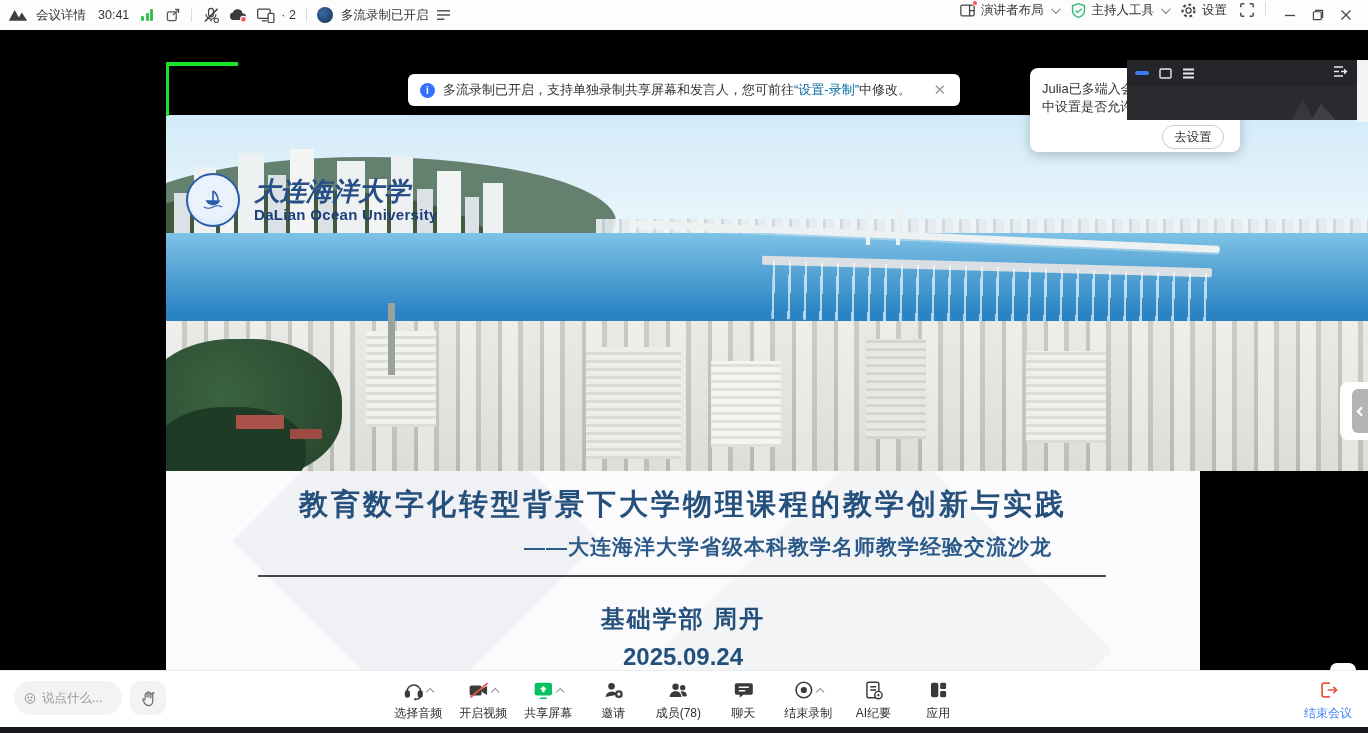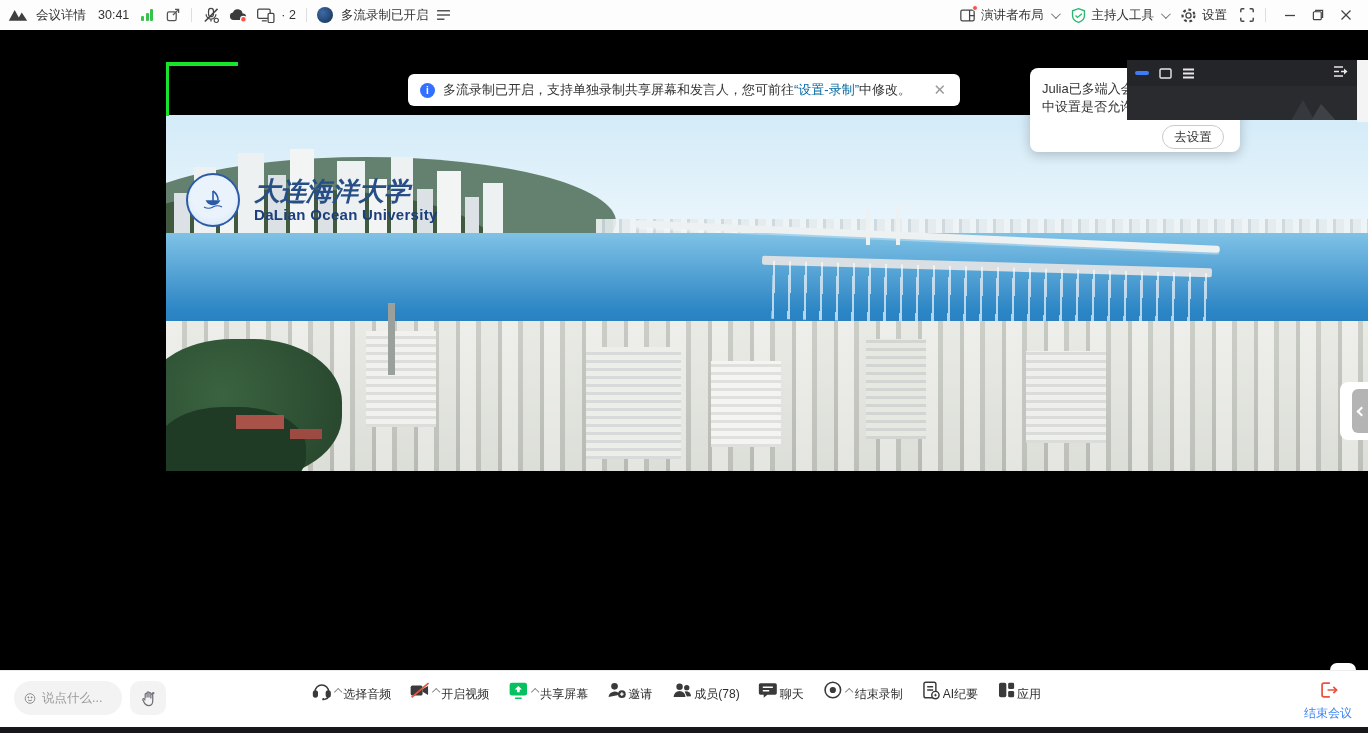--- a/index.html
+++ b/index.html
@@ -14,21 +14,21 @@
   .tb-gap { width:12px; flex:none; }
   .tb-gap-s { width:8px; flex:none; }
   .tb-divider { width:1px; height:14px; background:#ddd; margin:0 10px; flex:none; }
   .tb-item { display:flex; align-items:center; gap:5px; flex:none; cursor:default; }
   .tb-icon { display:inline-flex; align-items:center; justify-content:center; }
   .signal { display:flex; align-items:flex-end; gap:1.5px; height:12px; }
   .signal i { display:block; width:3px; background:#35c24d; border-radius:1px; }
   .signal i:nth-child(1){height:5px;} .signal i:nth-child(2){height:8px;} .signal i:nth-child(3){height:12px;}
   .avatar { width:16px; height:16px; border-radius:50%; background:#1d3f6f;
             background:radial-gradient(circle at 35% 35%, #3c6aa8, #14304f); }
-  .tb-right { margin-left:auto; display:flex; align-items:center; }
+  .tb-right { margin-left:auto; display:flex; align-items:flex-start; }
   .badge-dot { position:absolute; right:-2px; top:-3px; width:6px; height:6px;
                border-radius:50%; background:#fa5151; border:1px solid #fff; }
   .rel { position:relative; }
   .caret-down { width:7px; height:7px; border-right:1.4px solid #777; border-bottom:1.4px solid #777;
                 transform:rotate(45deg) translateY(-2px); display:inline-block; margin-left:2px; }
   .winbtn { width:28px; height:26px; display:flex; align-items:center; justify-content:center; }
 
   
   .stage { position:absolute; left:0; top:30px; width:1368px; height:640px; background:#000; }
   .slide { position:absolute; left:166px; top:32px; width:1034px; height:636px; background:#000; }
@@ -135,21 +135,21 @@
              border-top:1px solid #ececec; z-index:90; }
   .chat-pill { position:absolute; left:14px; top:10px; width:108px; height:34px; background:#f3f3f3;
                border-radius:17px; display:flex; align-items:center; padding:0 10px; gap:6px; }
   .chat-pill input { border:none; outline:none; background:transparent; width:70px; font-size:12.5px;
                      color:#555; font-family:"Liberation Sans",sans-serif; }
   .chat-pill input::placeholder { color:#9a9a9a; }
   .hand-btn { position:absolute; left:130px; top:10px; width:36px; height:34px; background:#f3f3f3;
               border-radius:10px; display:flex; align-items:center; justify-content:center; cursor:pointer; }
   .center-items { position:absolute; left:50%; top:6px; transform:translateX(-51%);
                   display:flex; align-items:flex-start; gap:17px; }
-  .titem { display:flex; flex-direction:row; align-items:flex-end; width:auto; min-width:48px; cursor:pointer; }
+  .titem { display:flex; flex-direction:column; align-items:center; width:auto; min-width:48px; cursor:pointer; }
   .ticon-wrap { height:26px; display:flex; align-items:center; }
   .tlabel { font-size:12px; color:#2e2e2e; margin-top:2px; white-space:nowrap; }
   .caret-up { width:6px; height:6px; border-left:1.3px solid #888; border-top:1.3px solid #888;
               transform:rotate(45deg) translateY(3px); display:inline-block; margin-left:4px; align-self:center; }
   .end-meeting { position:absolute; right:16px; top:6px; display:flex; flex-direction:column;
                  align-items:center; cursor:pointer; }
   .end-meeting .tlabel { color:#3b82f6; }
   .bottom-strip { position:absolute; left:0; top:727px; width:1368px; height:6px; background:#16171a; z-index:95; }
 </style>
 </head>
@@ -322,20 +322,29 @@
               <path d="M6 22 q4.5 2.5 9 0 t9 0" stroke-width="1.2"></path>
             </svg>
         </div>
         <div>
           <div class="uni-cn">大连海洋大学</div>
           <div class="uni-en">DaLian Ocean University</div>
         </div>
       </div>
     </div>
 
+    <div class="slide-white">
+      <div class="wm1"></div>
+        <div class="wm2"></div>
+      <div class="s-title">教育数字化转型背景下大学物理课程的教学创新与实践</div>
+      <div class="s-subtitle">——大连海洋大学省级本科教学名师教学经验交流沙龙</div>
+      <div class="s-line"></div>
+      <div class="s-presenter">基础学部 周丹</div>
+      <div class="s-date">2025.09.24</div>
+    </div>
   </div>
 
   <div class="banner">
     <i class="info">i</i>
     <span>多流录制已开启，支持单独录制共享屏幕和发言人，您可前往</span>
     <span class="link">“设置-录制”</span>
     <span>中修改。</span>
     <span class="bx">✕</span>
   </div>
 

